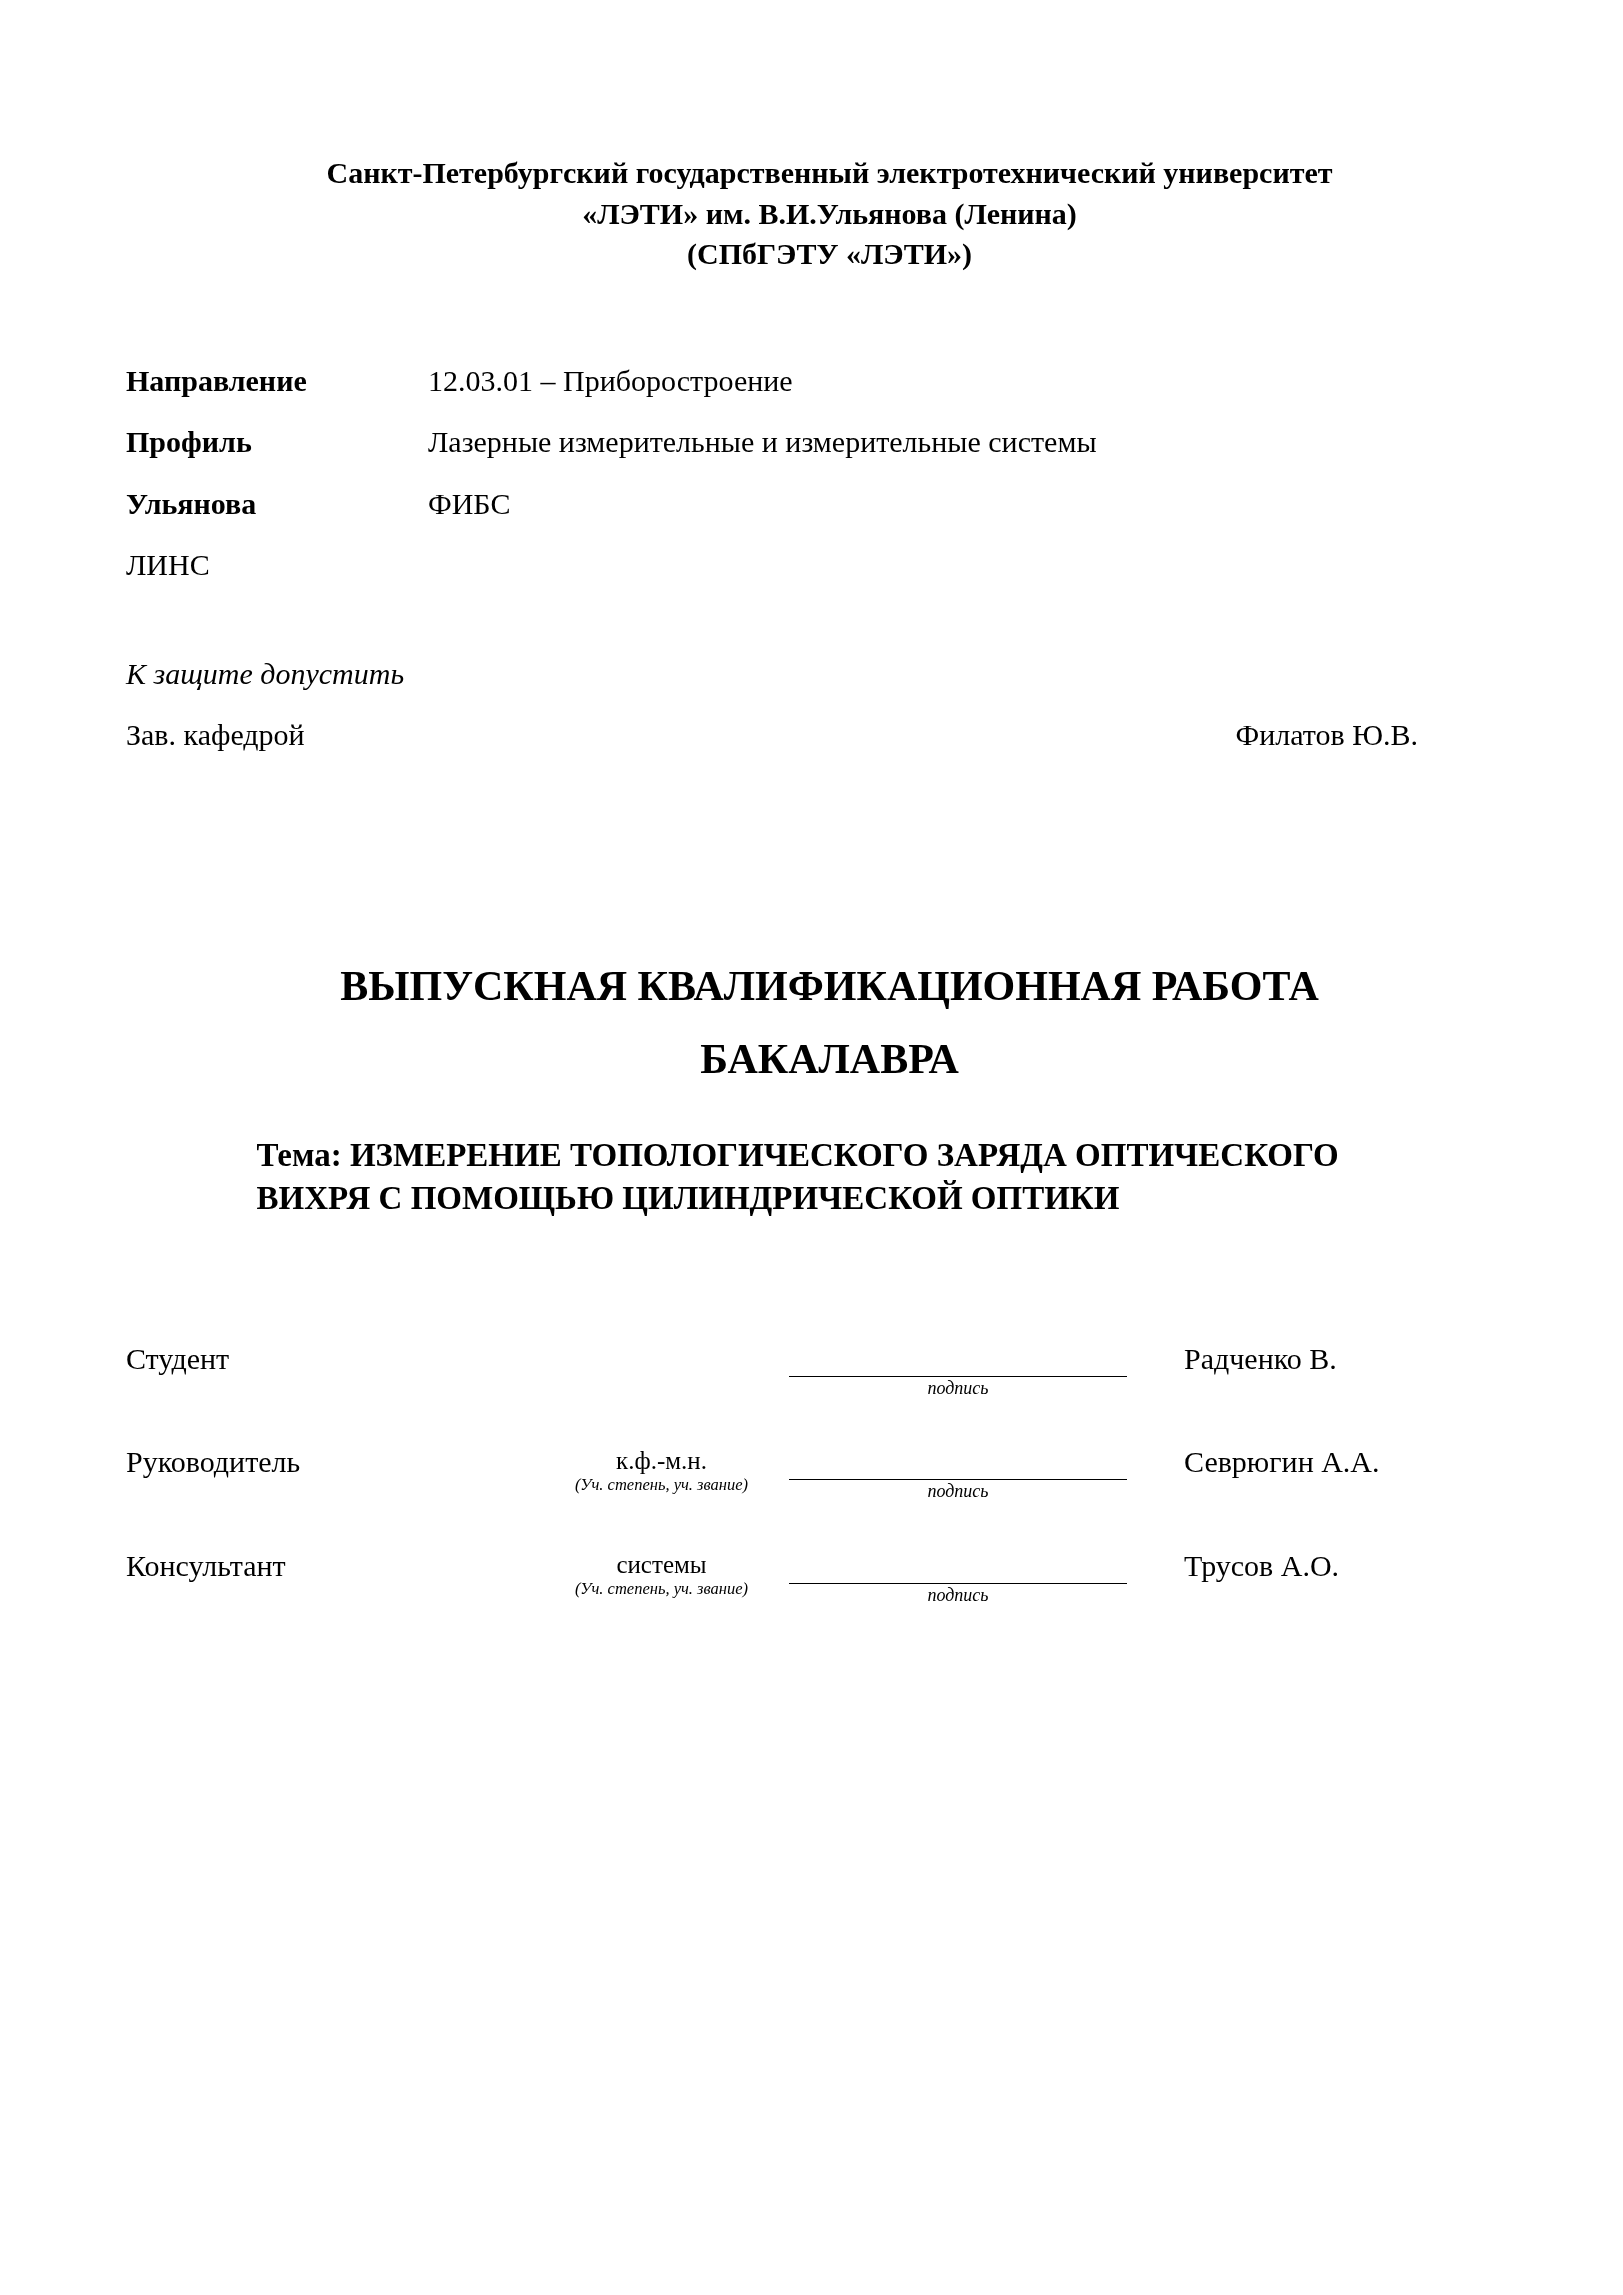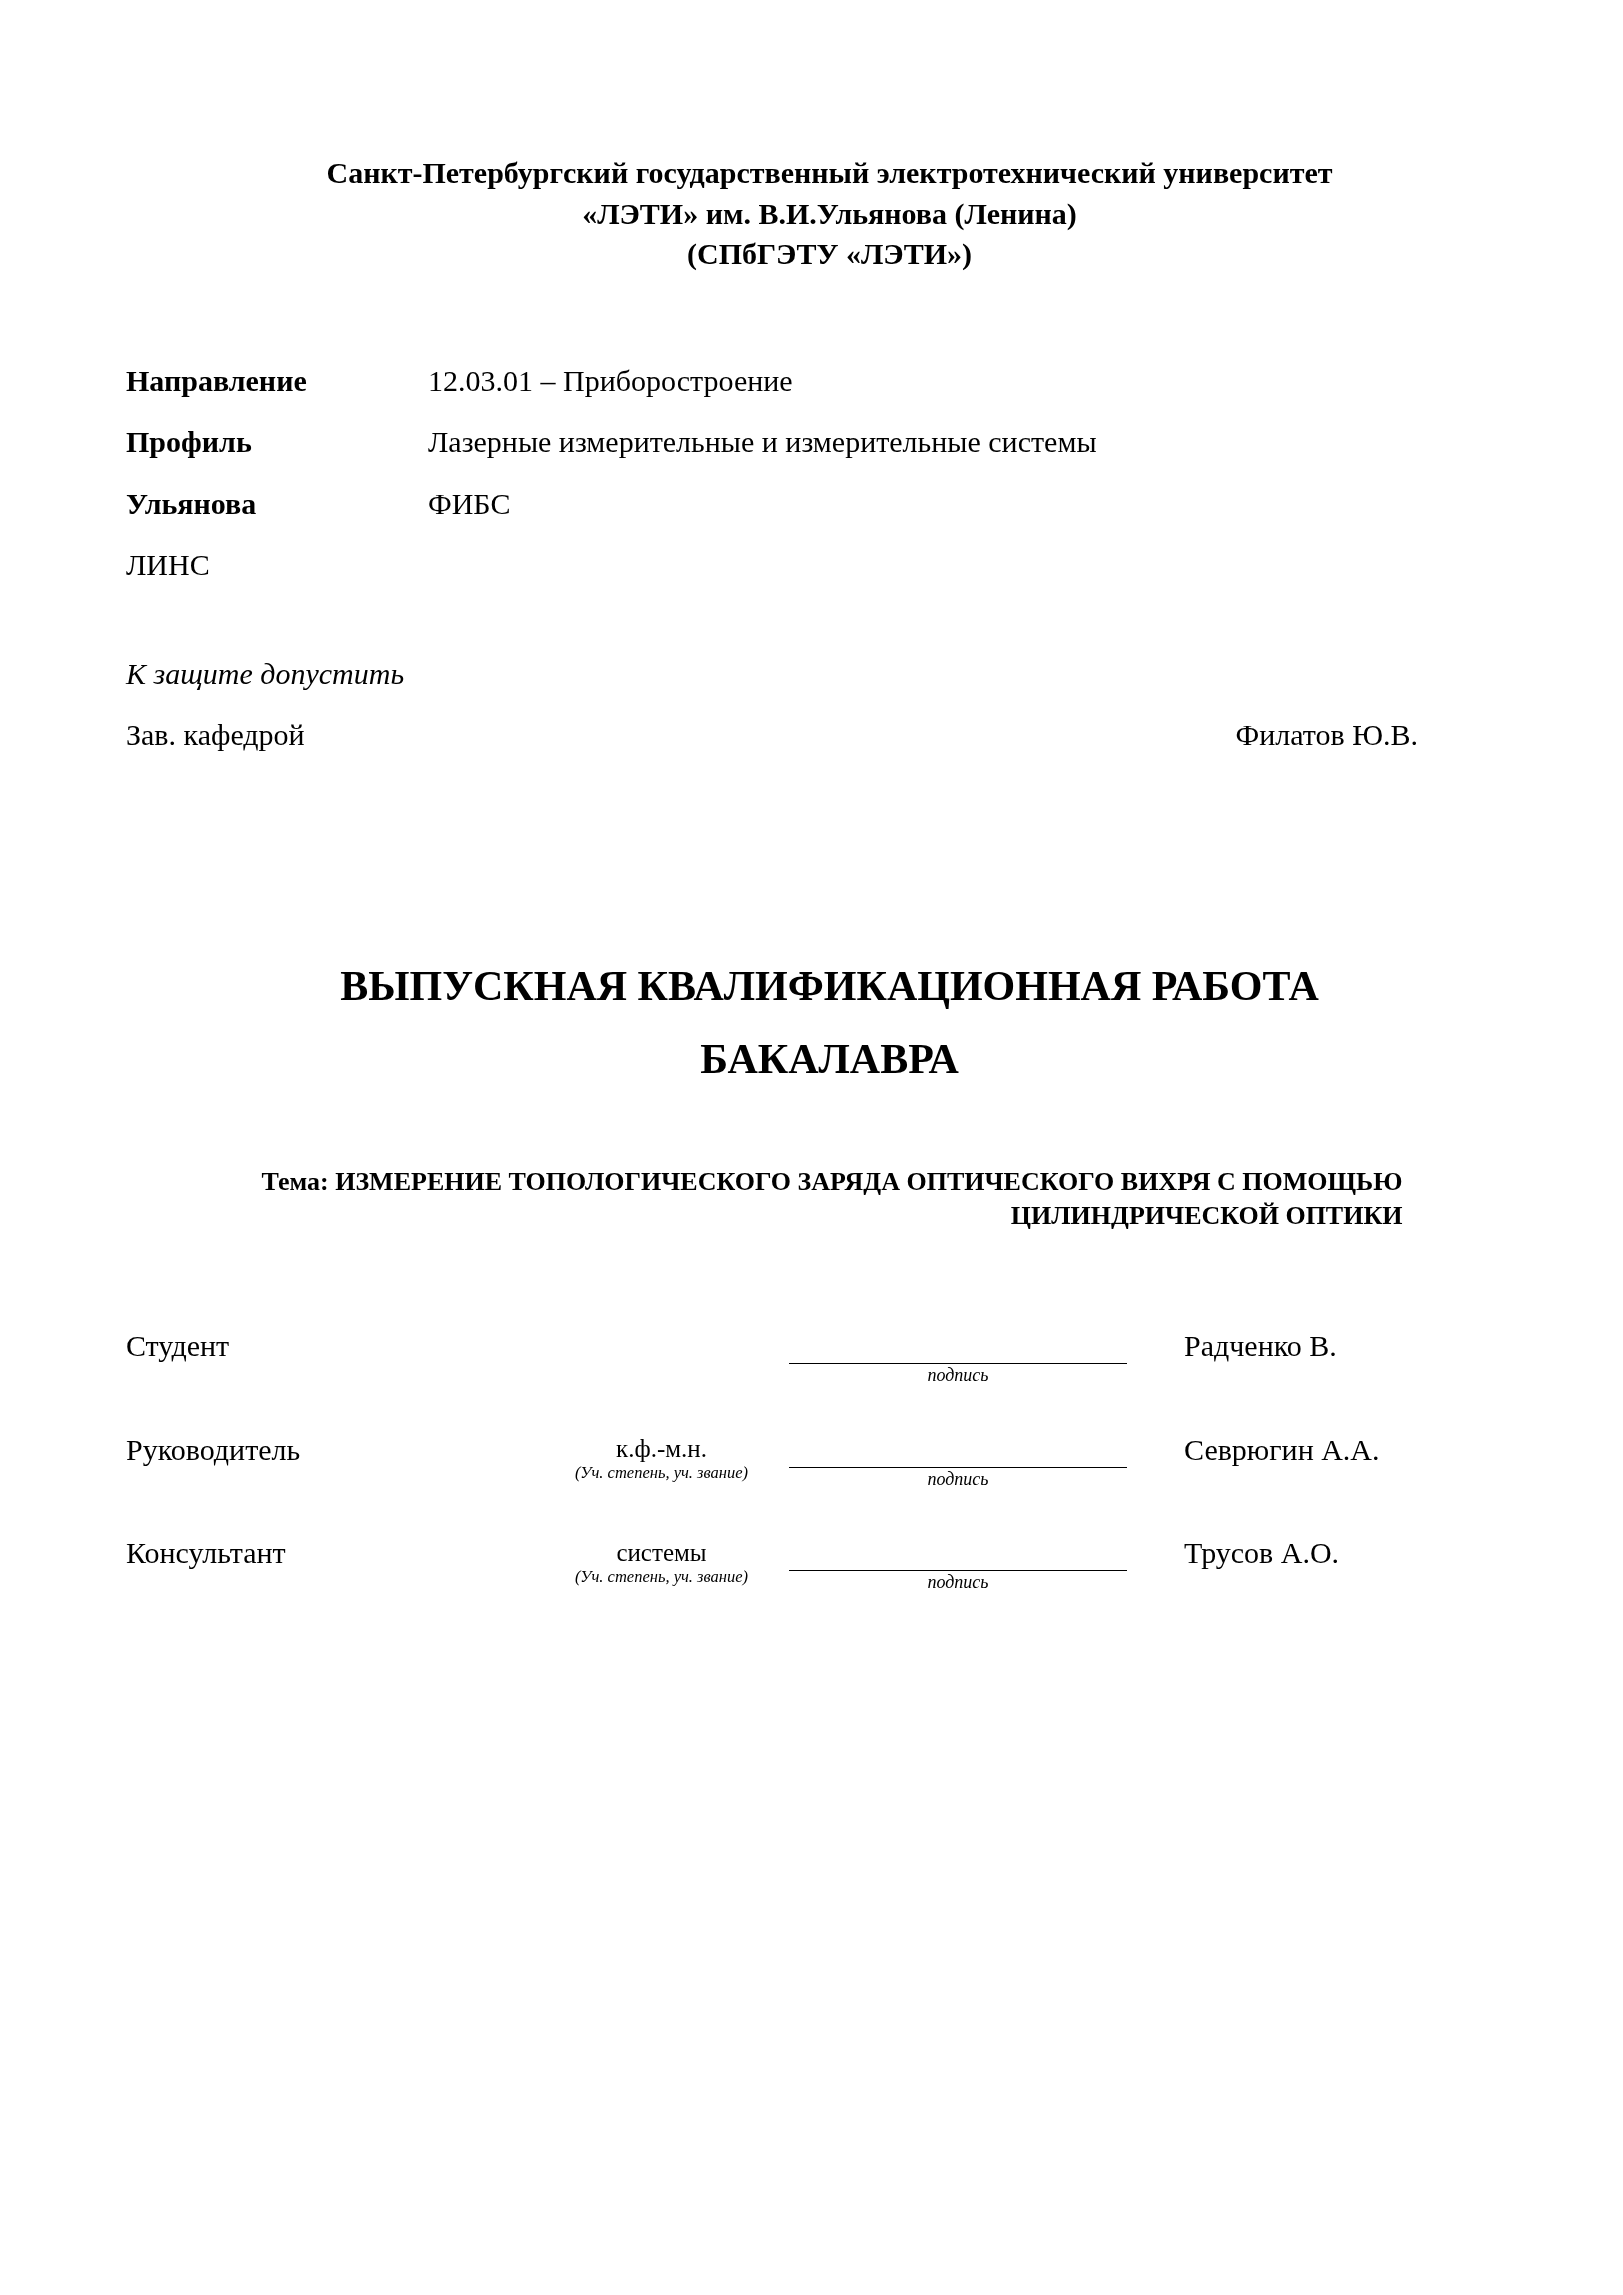--- a/index.html
+++ b/index.html
@@ -50,30 +50,30 @@
   .main-title {
     margin-top: 184px;
     text-align: center;
     font-weight: bold;
     font-size: 42px;
     line-height: 1.75;
   }
 
   
   .topic {
-    margin: 68px auto 0 auto;
+    margin: 37px auto 0 auto;
     max-width: 1146px;
-    text-align: right;
+    text-align: left;
     font-weight: bold;
-    font-size: 26px;
+    font-size: 33px;
     line-height: 1.32;
   }
 
   
-  .sigs { margin-top: 92px; }
+  .sigs { margin-top: 117px; }
   .sig-row {
     display: grid;
     grid-template-columns: 408px 255px 338px 1fr;
     align-items: start;
     margin-bottom: 41px;
   }
   .sig-role { line-height: 41px; }
   .sig-degree { text-align: center; padding-top: 6.3px; }
   .sig-degree .deg { font-size: 25px; line-height: 28px; }
   .sig-degree .deg-cap { font-size: 16.5px; font-style: italic; line-height: 20.4px; }

